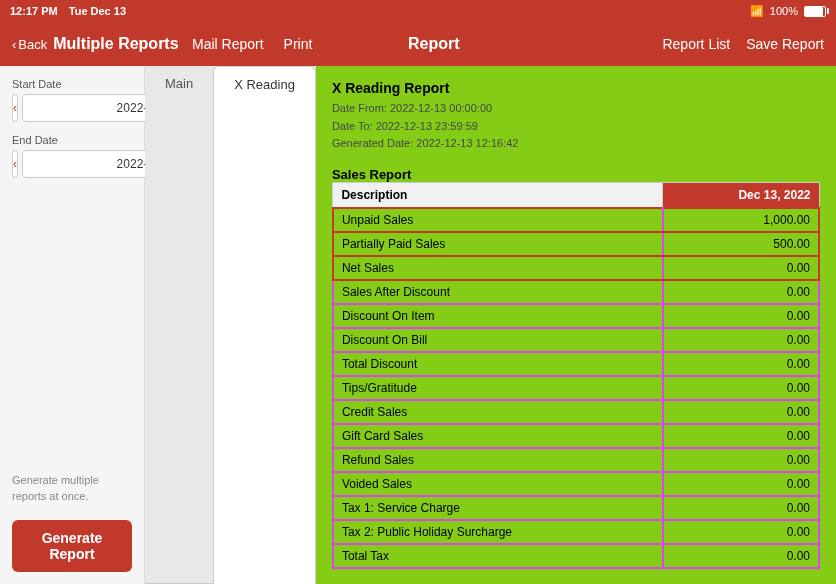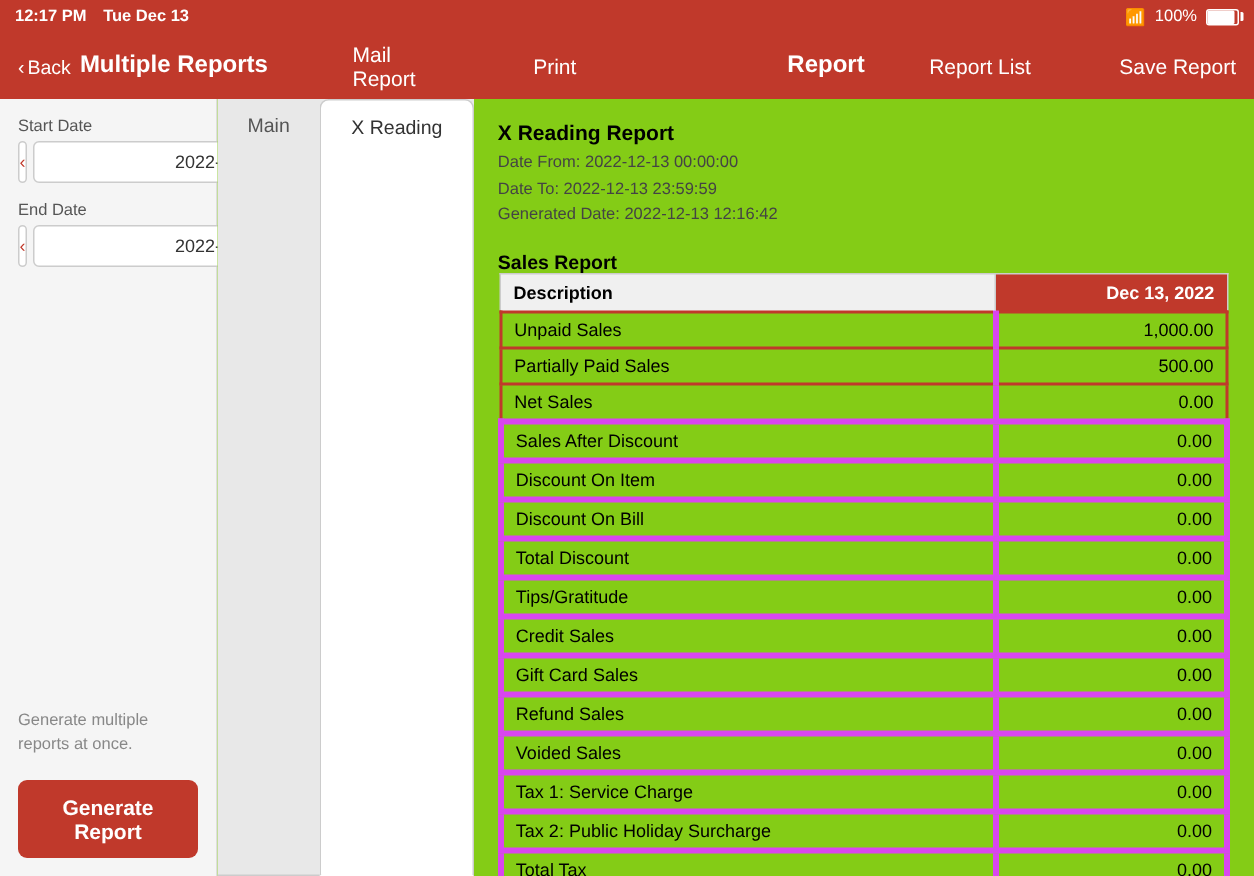--- a/index.html
+++ b/index.html
@@ -57,25 +57,24 @@
     .top-nav-center-left {
       display: flex;
       gap: 20px;
       align-items: center;
       flex: 1;
     }
     .nav-link {
       color: white;
       font-size: 14px;
       cursor: pointer;
-      margin-left: 43px;
     }
     .top-nav-center {
       flex: 1;
-      text-align: right;
+      text-align: left;
     }
     .nav-report-title {
       font-size: 16px;
       font-weight: 600;
       color: white;
     }
     .top-nav-right {
       display: flex;
       gap: 16px;
       align-items: flex-start;
@@ -219,21 +218,21 @@
       border: 1px solid #ccc;
       font-weight: 600;
     }
     .report-table th.value-col {
       background: #c0392b;
       color: white;
       text-align: right;
     }
     .report-table td {
       padding: 4px 8px;
-      border: 4px solid #d946ef;
+      border: 2px solid #d946ef;
     }
     .report-table td.value {
       text-align: right;
     }
     .report-table tr.highlight-row td {
       border-top: 2px solid #c0392b;
       border-bottom: 2px solid #c0392b;
     }
     .report-table tr.highlight-row td:first-child {
       border-left: 2px solid #c0392b;

